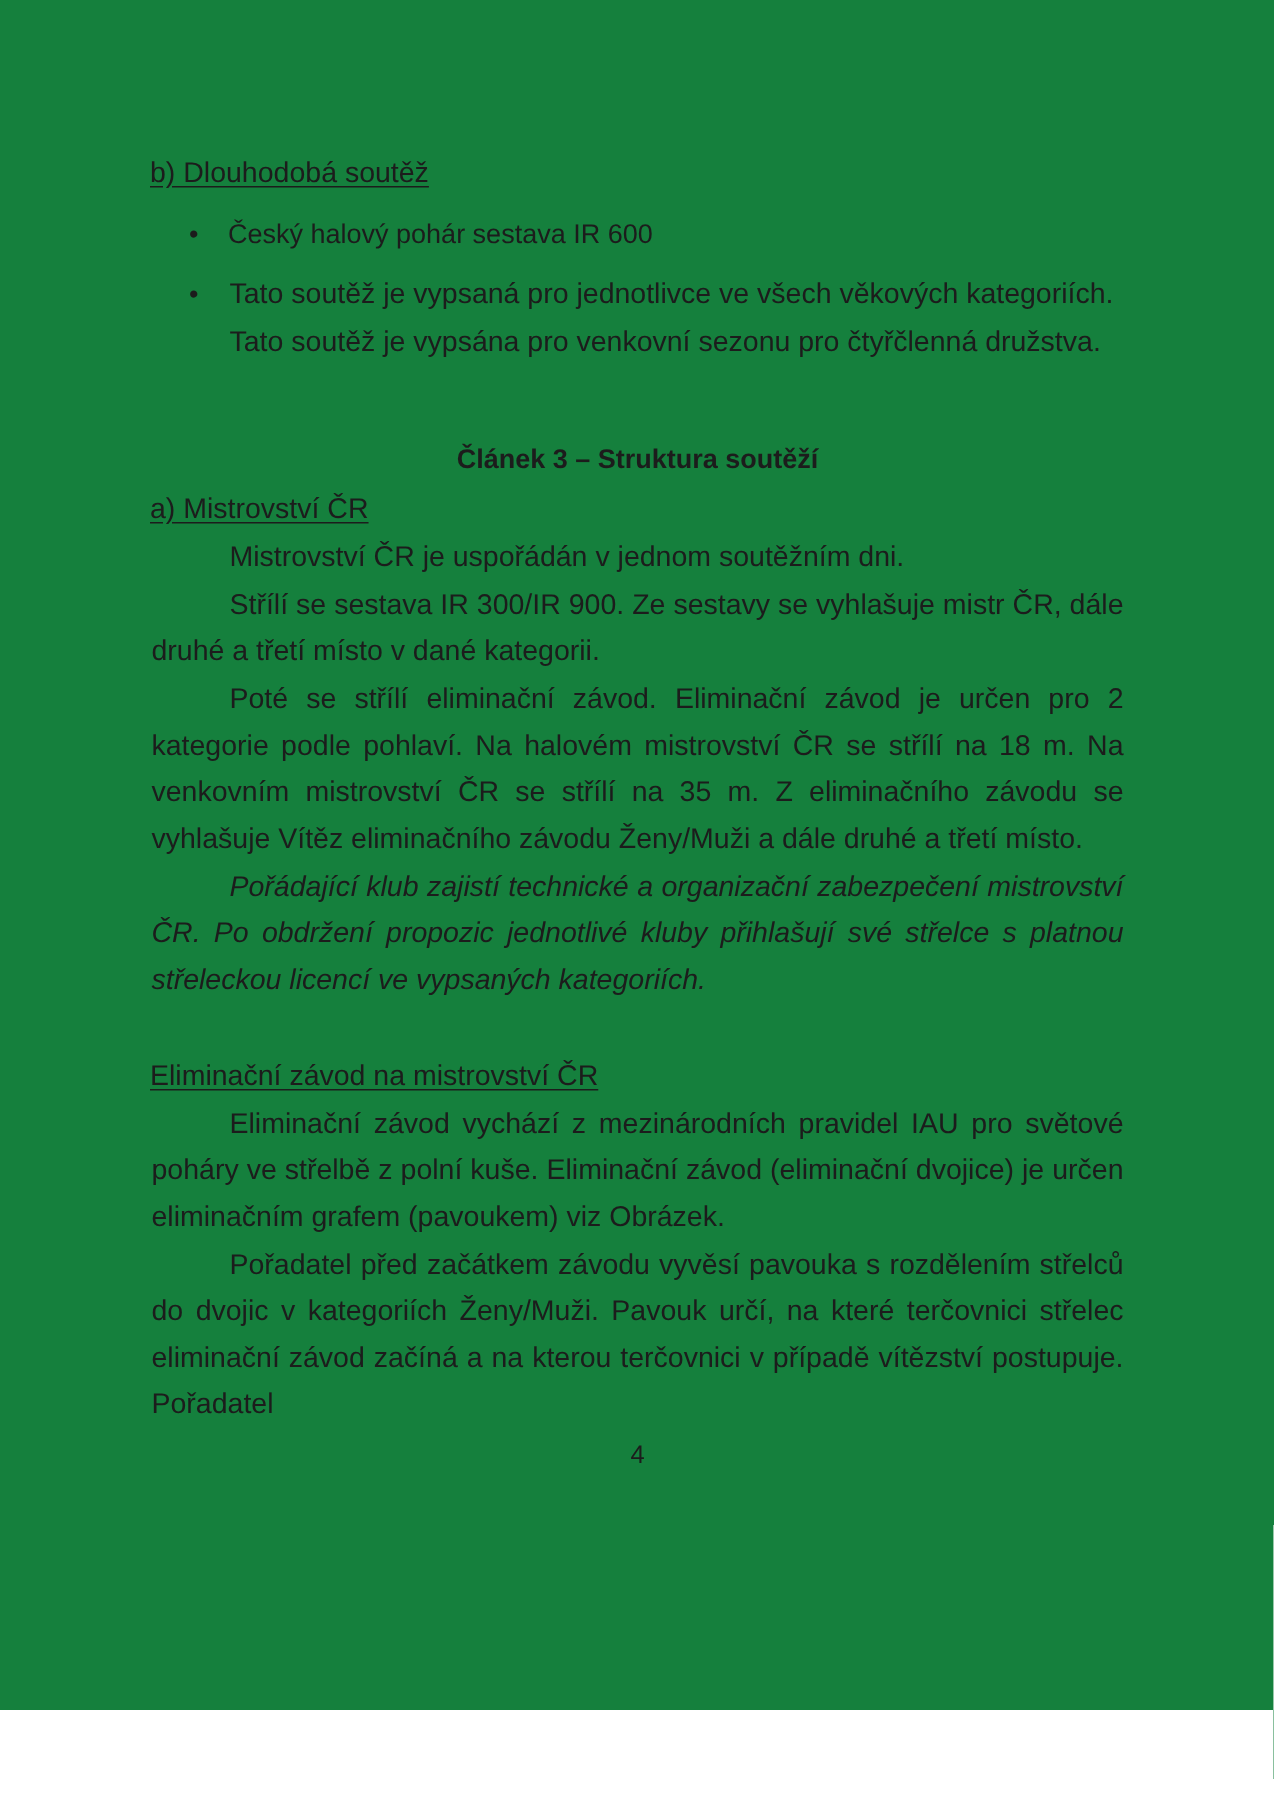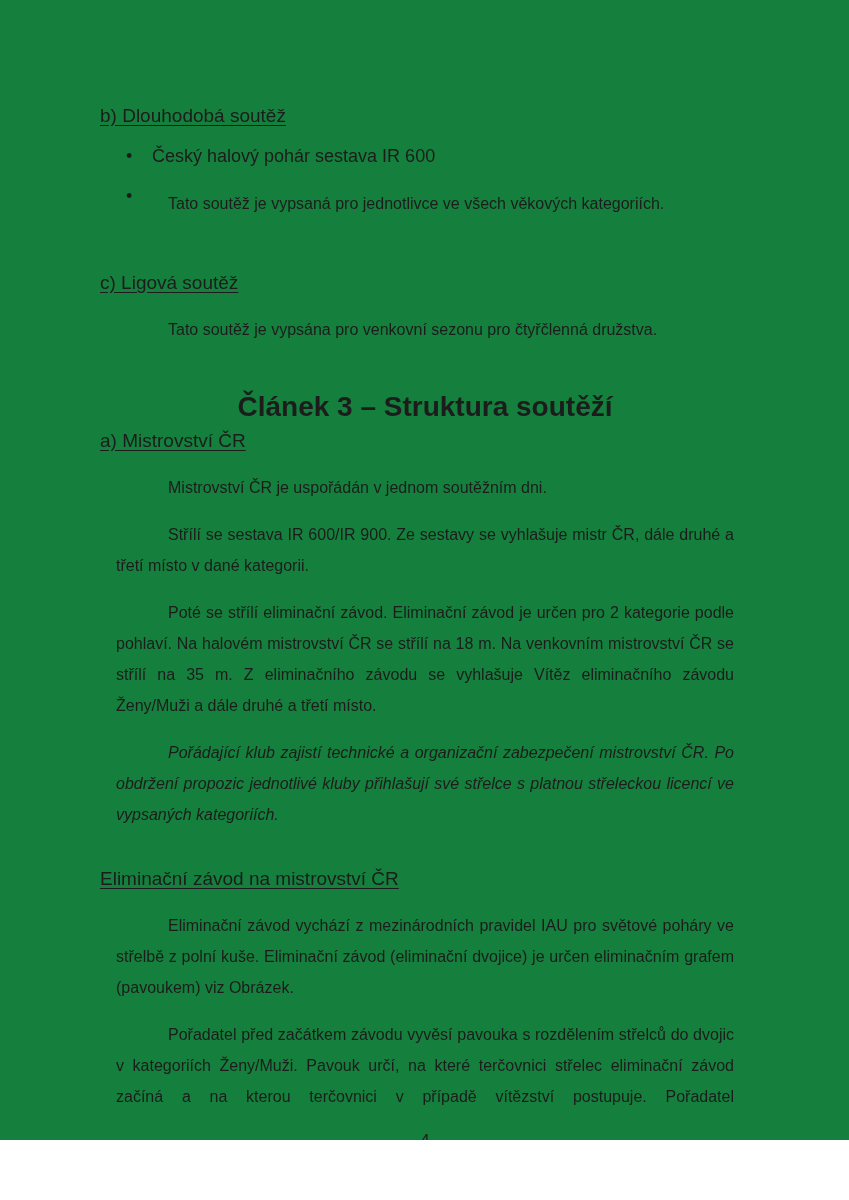--- a/index.html
+++ b/index.html
@@ -31,21 +31,21 @@
     margin: 0;
   }
   .h-b { margin-top: 100px; }
   .h-c { margin-top: 48px; }
   .h-a { }
   .h-elim {
     margin-top: 33px;
   }
   .article-heading {
     margin: 44px 0 0 0;
-    font-size: 28px;
+    font-size: 18px;
     font-weight: 700;
     line-height: 36px;
     text-align: center;
   }
   .bullets {
     list-style: none;
     margin: 10px 0 0 0;
     padding: 0;
   }
   .bullets li {
@@ -54,22 +54,22 @@
     font-size: 18px;
     line-height: 31px;
     margin-top: 9px;
   }
   .bullets li .bullet-dot {
     position: absolute;
     left: 26px;
     top: 0;
   }
   p.body {
-    margin: 16px;
-    font-size: 16px;
+    margin: 1px;
+    font-size: 19px;
     line-height: 31px;
     text-indent: 52px;
   }
   .just { text-align: justify; }
   .just-last { text-align: justify; text-align-last: justify; }
   .mt10 { margin-top: 10px; }
   .mt11 { margin-top: 11px; }
   .mt7  { margin-top: 7px; }
   .mt9  { margin-top: 9px; }
   .mt6  { margin-top: 6px; font-style: italic; }
@@ -94,31 +94,30 @@
         <span class="bullet-dot">•</span>
         <span>Český halový pohár sestava IR 600</span>
       </li>
       <li>
         <span class="bullet-dot">•</span>
       </li>
     </ul>
 
     <p class="body mt10">Tato soutěž je vypsaná pro jednotlivce ve všech věkových kategoriích.</p>
 
-    <h2 class="h-section h-c">c) Ligová soutěž</h2>
 
     <p class="body mt11">Tato soutěž je vypsána pro venkovní sezonu pro čtyřčlenná družstva.</p>
 
     <h1 class="article-heading">Článek 3 – Struktura soutěží</h1>
 
     <h2 class="h-section h-a">a) Mistrovství ČR</h2>
 
     <p class="body mt10">Mistrovství ČR je uspořádán v jednom soutěžním dni.</p>
 
-    <p class="body just mt7">Střílí se sestava IR 600/IR 900. Ze sestavy se vyhlašuje mistr ČR, dále druhé a třetí místo v dané kategorii.</p>
+    <p class="body just mt7">Střílí se sestava IR 300/IR 900. Ze sestavy se vyhlašuje mistr ČR, dále druhé a třetí místo v dané kategorii.</p>
 
     <p class="body just mt9">Poté se střílí eliminační závod. Eliminační závod je určen pro 2 kategorie podle pohlaví. Na halovém mistrovství ČR se střílí na 18 m. Na venkovním mistrovství ČR se střílí na 35 m. Z eliminačního závodu se vyhlašuje Vítěz eliminačního závodu Ženy/Muži a dále druhé a třetí místo.</p>
 
     <p class="body just mt6">Pořádající klub zajistí technické a organizační zabezpečení mistrovství ČR. Po obdržení propozic jednotlivé kluby přihlašují své střelce s platnou střeleckou licencí ve vypsaných kategoriích.</p>
 
     <h2 class="h-section h-elim">Eliminační závod na mistrovství ČR</h2>
 
     <p class="body just mt10">Eliminační závod vychází z mezinárodních pravidel IAU pro světové poháry ve střelbě z polní kuše. Eliminační závod (eliminační dvojice) je určen eliminačním grafem (pavoukem) viz Obrázek.</p>
 
     <p class="body just-last mt5">Pořadatel před začátkem závodu vyvěsí pavouka s rozdělením střelců do dvojic v kategoriích Ženy/Muži. Pavouk určí, na které terčovnici střelec eliminační závod začíná a na kterou terčovnici v případě vítězství postupuje. Pořadatel</p>

